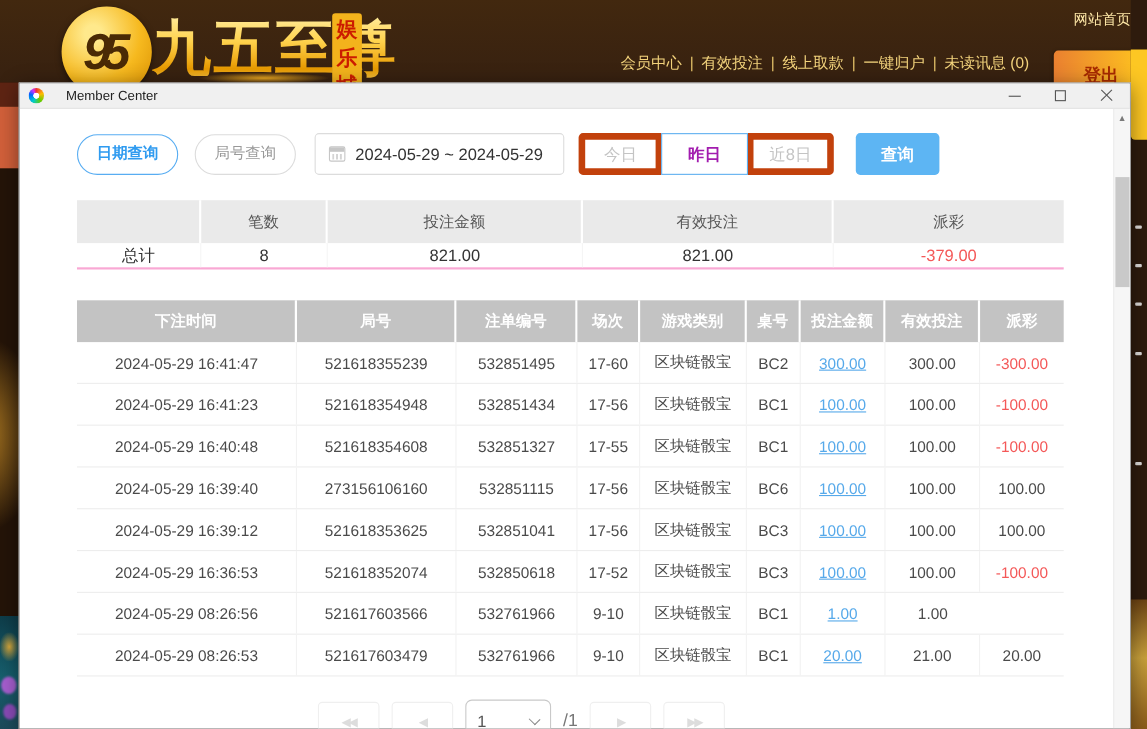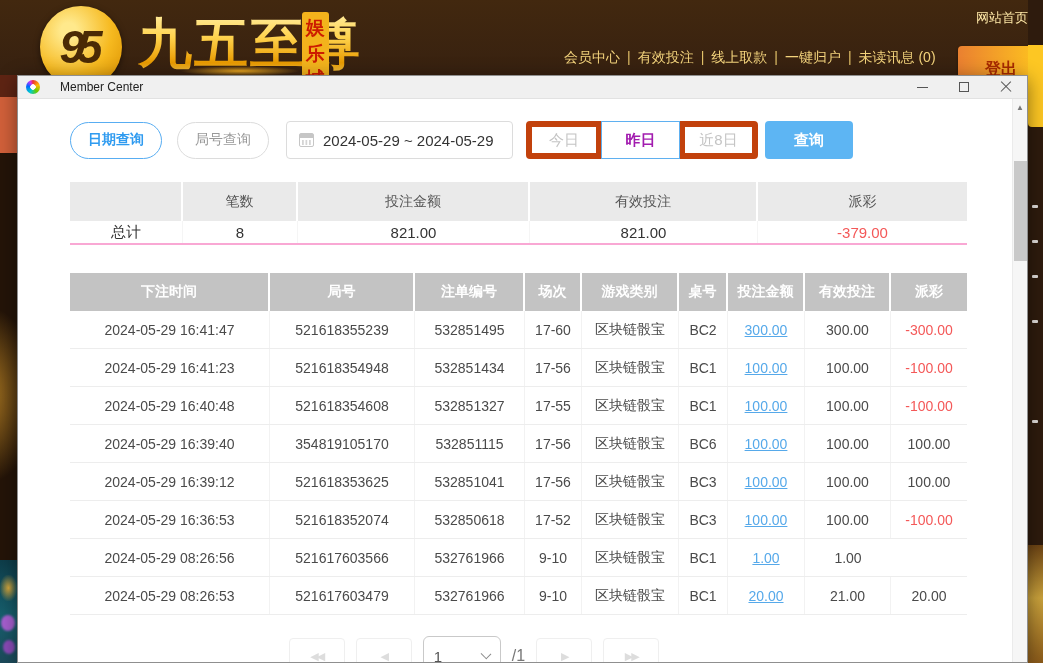--- a/index.html
+++ b/index.html
@@ -3,21 +3,21 @@
 <meta charset="utf-8">
 <style>
   * { margin:0; padding:0; box-sizing:border-box; }
   html,body { width:1043px; height:663px; overflow:hidden; }
   body { font-family:"Liberation Sans","DejaVu Sans",sans-serif; }
   .screen { position:relative; width:1043px; height:663px; background:#33200f; overflow:hidden; }
 
   
   .site-header { position:absolute; left:0; top:0; width:1043px; height:75px;
     background:linear-gradient(180deg,#42280f 0%,#372110 100%); }
-  .logo-circle { position:absolute; left:40px; top:6px; width:82px; height:82px; border-radius:50%;
+  .logo-circle { position:absolute; left:56px; top:6px; width:82px; height:82px; border-radius:50%;
     background:radial-gradient(circle at 35% 30%,#ffe98c 10%,#f6b91f 55%,#d98f00 95%);
     box-shadow:0 2px 6px rgba(0,0,0,.5); display:flex; align-items:center; justify-content:center; }
   .logo-mono { font-size:46px; font-weight:800; color:#4a2a05; letter-spacing:-8px; padding-right:8px;
     font-style:italic; }
   .brand-text { position:absolute; left:138px; top:8px; font-size:54px; font-weight:800; letter-spacing:2px;
     background:linear-gradient(180deg,#fff1b0 0%,#ffd34e 40%,#e89a00 75%,#ffe27a 100%);
     -webkit-background-clip:text; background-clip:text; -webkit-text-fill-color:transparent;
     text-shadow:none; }
   .brand-badge { position:absolute; left:302px; top:12px; width:30px; height:84px; background:#f3b31c;
     border-radius:3px; color:#cc1c00; font-weight:700; font-size:19px; line-height:1.35;
@@ -91,21 +91,21 @@
   .cal-icon::before { content:""; position:absolute; left:0; top:0; width:100%; height:4px; background:#c6c6c6; }
   .cal-icon::after { content:""; position:absolute; left:2px; top:6px; width:9px; height:5px;
     background:linear-gradient(90deg,#d4d4d4 2px,transparent 2px); background-size:3.5px 5px; }
   .date-text { font-size:15px; color:#333; white-space:nowrap; }
   .quick-group { display:flex; margin-left:13px; }
   .qbtn { height:38px; background:#fff; border:6px solid #c2410c; font-size:15px; color:#c4c4c4;
     display:flex; align-items:center; justify-content:center; cursor:pointer; }
   .qbtn.today { width:76px; border-radius:4px 0 0 4px; }
   .qbtn.yesterday { width:79px; margin-left:-1px; border:1px solid #5fb0f0; color:#a21caf; font-weight:700; z-index:1; }
   .qbtn.last8 { width:79px; margin-left:-1px; border-radius:0 4px 4px 0; }
-  .search-btn { margin-left:7px; width:88px; height:38px; background:#5db5f3; border:none; border-radius:4px;
+  .search-btn { margin-left:20px; width:76px; height:38px; background:#5db5f3; border:none; border-radius:4px;
     color:#fff; font-size:15px; font-weight:700; cursor:pointer; }
 
   
   .summary { position:absolute; left:52px; top:83px; width:897px; font-size:14px; }
   .sum-head,.sum-row { display:grid; grid-template-columns:113px 115px 232px 228px 209px; }
   .sum-head { height:39px; }
   .sum-head .cell { background:#eaeaea; color:#555; border-right:2px solid #fff; display:flex; align-items:center; justify-content:center; }
   .sum-head .cell:last-child { border-right:none; }
   .sum-row { height:24px; border-bottom:2px solid #f9a8d4; font-size:15px; color:#333; }
   .sum-row .cell { display:flex; align-items:center; justify-content:center; border-right:1px solid #f5f5f5; }
@@ -273,21 +273,21 @@
               <div class="mt-cell">区块链骰宝</div>
               <div class="mt-cell">BC1</div>
               <div class="mt-cell">
                 <span class="cell-link">100.00</span>
               </div>
               <div class="mt-cell">100.00</div>
               <div class="mt-cell neg">-100.00</div>
             </div>
             <div class="mt-row">
               <div class="mt-cell">2024-05-29 16:39:40</div>
-              <div class="mt-cell">354819105170</div>
+              <div class="mt-cell">273156106160</div>
               <div class="mt-cell">532851115</div>
               <div class="mt-cell">17-56</div>
               <div class="mt-cell">区块链骰宝</div>
               <div class="mt-cell">BC6</div>
               <div class="mt-cell">
                 <span class="cell-link">100.00</span>
               </div>
               <div class="mt-cell">100.00</div>
               <div class="mt-cell">100.00</div>
             </div>

